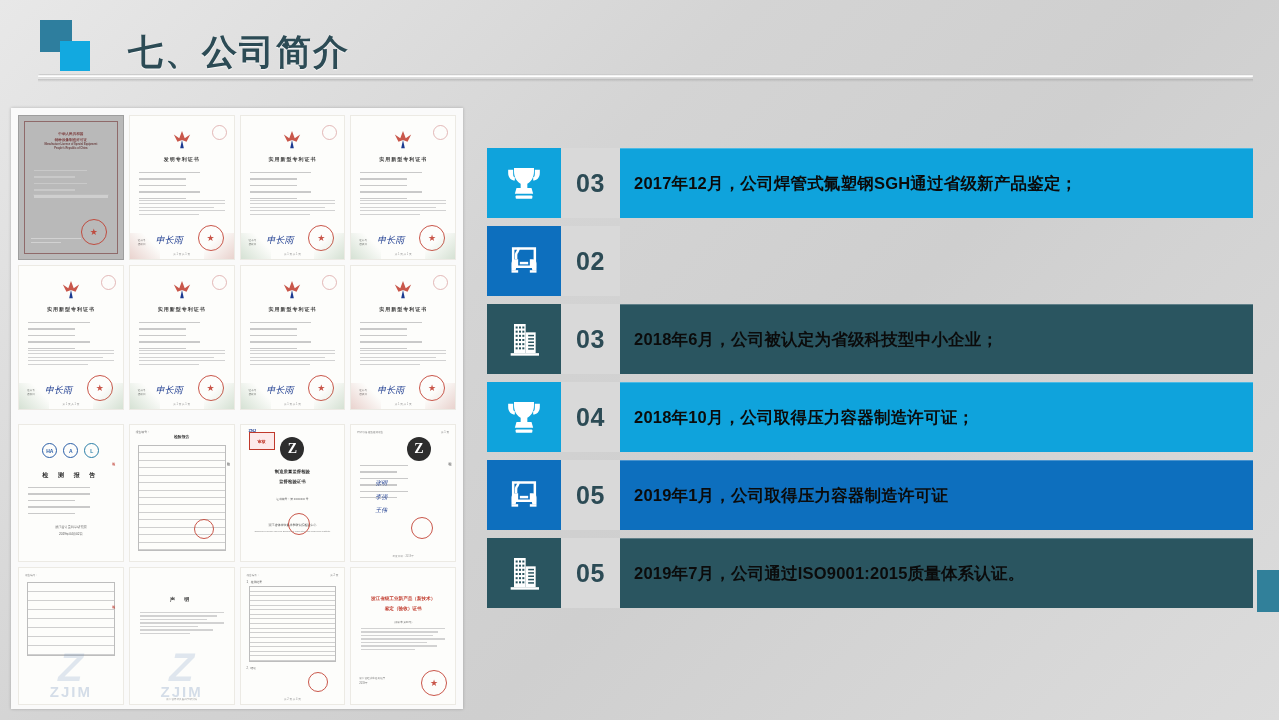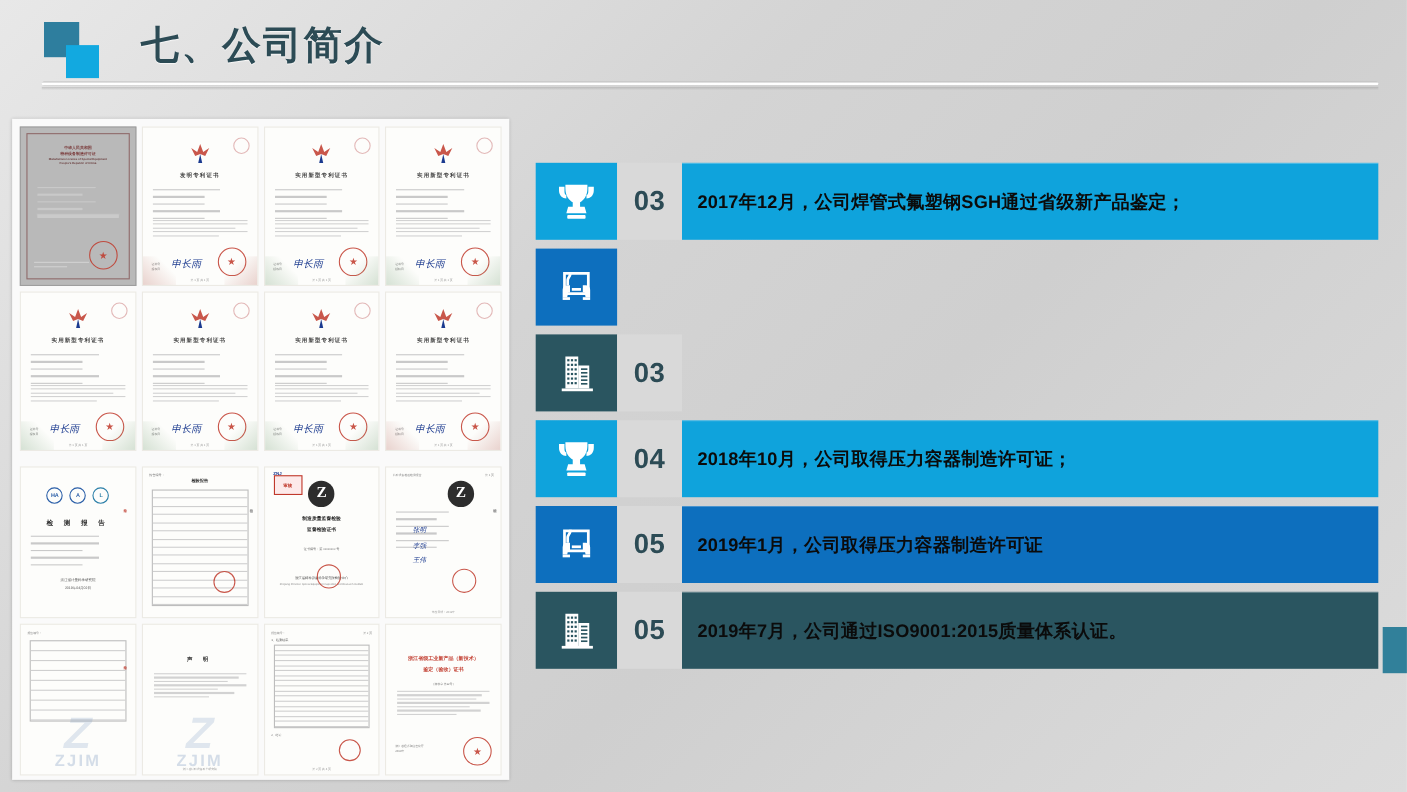--- a/index.html
+++ b/index.html
@@ -14,21 +14,21 @@
     width: 1279px; height: 720px;
     background: linear-gradient(135deg, #e8e8e8 0%, #d4d4d4 38%, #cfcfcf 60%, #dcdcdc 100%);
   }
 
   
   #header { position: absolute; left: 0; top: 0; width: 1279px; height: 96px; }
   .deco-sq { position: absolute; }
   #deco-sq-a { left: 40px; top: 20px; width: 32px; height: 32px; }
   #deco-sq-b { left: 60px; top: 41px; width: 30px; height: 30px; }
   #page-title {
-    position: absolute; left: 128px; top: 18px;
+    position: absolute; left: 128px; top: 29px;
     font-size: 35px; font-weight: bold;
     letter-spacing: 2px;
     color: #2c4b55;
     text-shadow: 0 1px 1px rgba(255,255,255,.75);
     white-space: nowrap;
   }
   #title-rule {
     position: absolute; left: 38px; top: 74px; width: 1215px; height: 4px;
     background: linear-gradient(to bottom, #b9b9b9 0%, #ffffff 45%, #ffffff 70%, #c6c6c6 100%);
     border-radius: 2px;
@@ -628,20 +628,21 @@
         <svg class="ico" viewBox="0 0 48 48">
           <path d="M11 9h26v22H11z" fill="none" stroke="#fff" stroke-width="3"></path>
           <path d="M16 8c0 4-3 5-3 9v5h3v-5c0-3 3-4 3-9z"></path>
           <path d="M14 22c-3 0-5 2-5 5v8h5l1-5h2v-8z"></path>
           <rect x="9" y="35" width="8" height="3"></rect>
           <path d="M34 22c3 0 5 2 5 5v8h-5l-1-5h-2v-8z"></path>
           <rect x="31" y="35" width="8" height="3"></rect>
           <rect x="19" y="25" width="10" height="3"></rect>
         </svg>
       </div>
+      <div class="tl-num" style="background: rgb(217, 217, 217);">02</div>
     </div>
 
     <div class="tl-row c-teal">
       <div class="tl-icon" style="background: rgb(42, 85, 96);">
         <svg class="ico" viewBox="0 0 48 48">
           <path d="M12 6h14v35H12z"></path>
           <path d="M26 16h12v25H26z"></path>
           <rect x="8" y="41" width="34" height="3"></rect>
           <g fill="#2a5560">
             <rect x="14" y="9" width="2.4" height="2.4"></rect>
@@ -664,20 +665,21 @@
               <rect x="22" y="34" width="2.4" height="2.4"></rect>
             <rect x="29" y="19" width="7" height="1.8"></rect>
               <rect x="29" y="23" width="7" height="1.8"></rect>
             <rect x="29" y="27" width="7" height="1.8"></rect>
               <rect x="29" y="31" width="7" height="1.8"></rect>
             <rect x="29" y="35" width="7" height="1.8"></rect>
           </g>
         </svg>
       </div>
       <div class="tl-num" style="background: rgb(217, 217, 217);">03</div>
+      <div class="tl-text" style="background: rgb(42, 85, 96);">2018年6月，公司被认定为省级科技型中小企业；</div>
     </div>
 
     <div class="tl-row c-cyan">
       <div class="tl-icon" style="background: rgb(15, 163, 220);">
         <svg class="ico" viewBox="0 0 48 48">
           <path d="M12 6h24v4c0 8-4 13-8 15v5h5l2 7H13l2-7h5v-5c-4-2-8-7-8-15V6z"></path>
           <path d="M11 8H5v4c0 6 4 9 8 9v-4c-2 0-2-3-2-5V8zM37 8h6v4c0 6-4 9-8 9v-4c2 0 2-3 2-5V8z"></path>
           <rect x="14" y="39" width="20" height="4" rx="1"></rect>
         </svg>
       </div>

